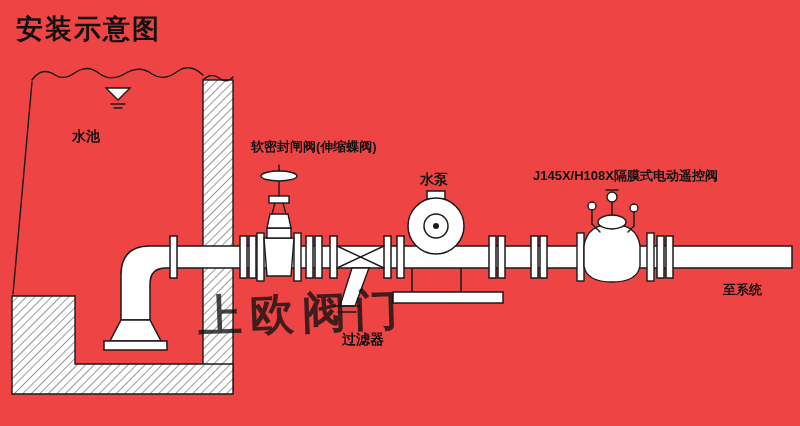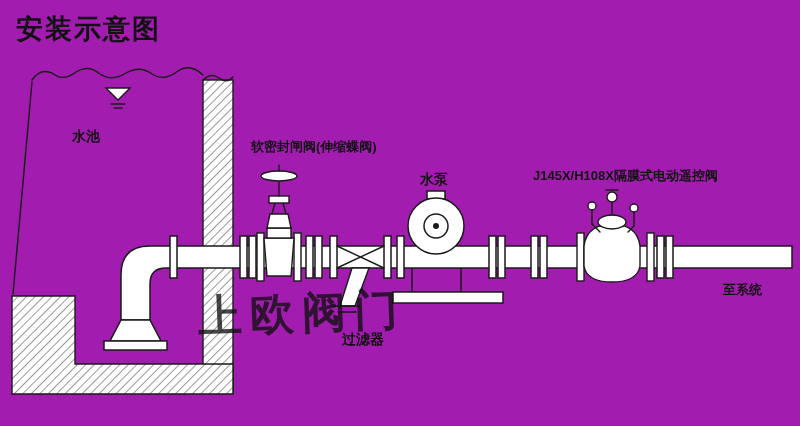--- a/index.html
+++ b/index.html
@@ -7,21 +7,21 @@
     padding: 0;
     background: #ffffff;
     width: 800px;
     height: 426px;
     overflow: hidden;
   }
   .stage {
     position: relative;
     width: 800px;
     height: 426px;
-    background: #a21caf;
+    background: #ef4444;
     font-family: "Liberation Sans", "DejaVu Sans", sans-serif;
   }
   svg text {
     font-family: "Liberation Sans", "DejaVu Sans", sans-serif;
     fill: #111111;
   }
   .title-text {
     font-size: 27px;
     font-weight: 800;
     letter-spacing: 2px;

